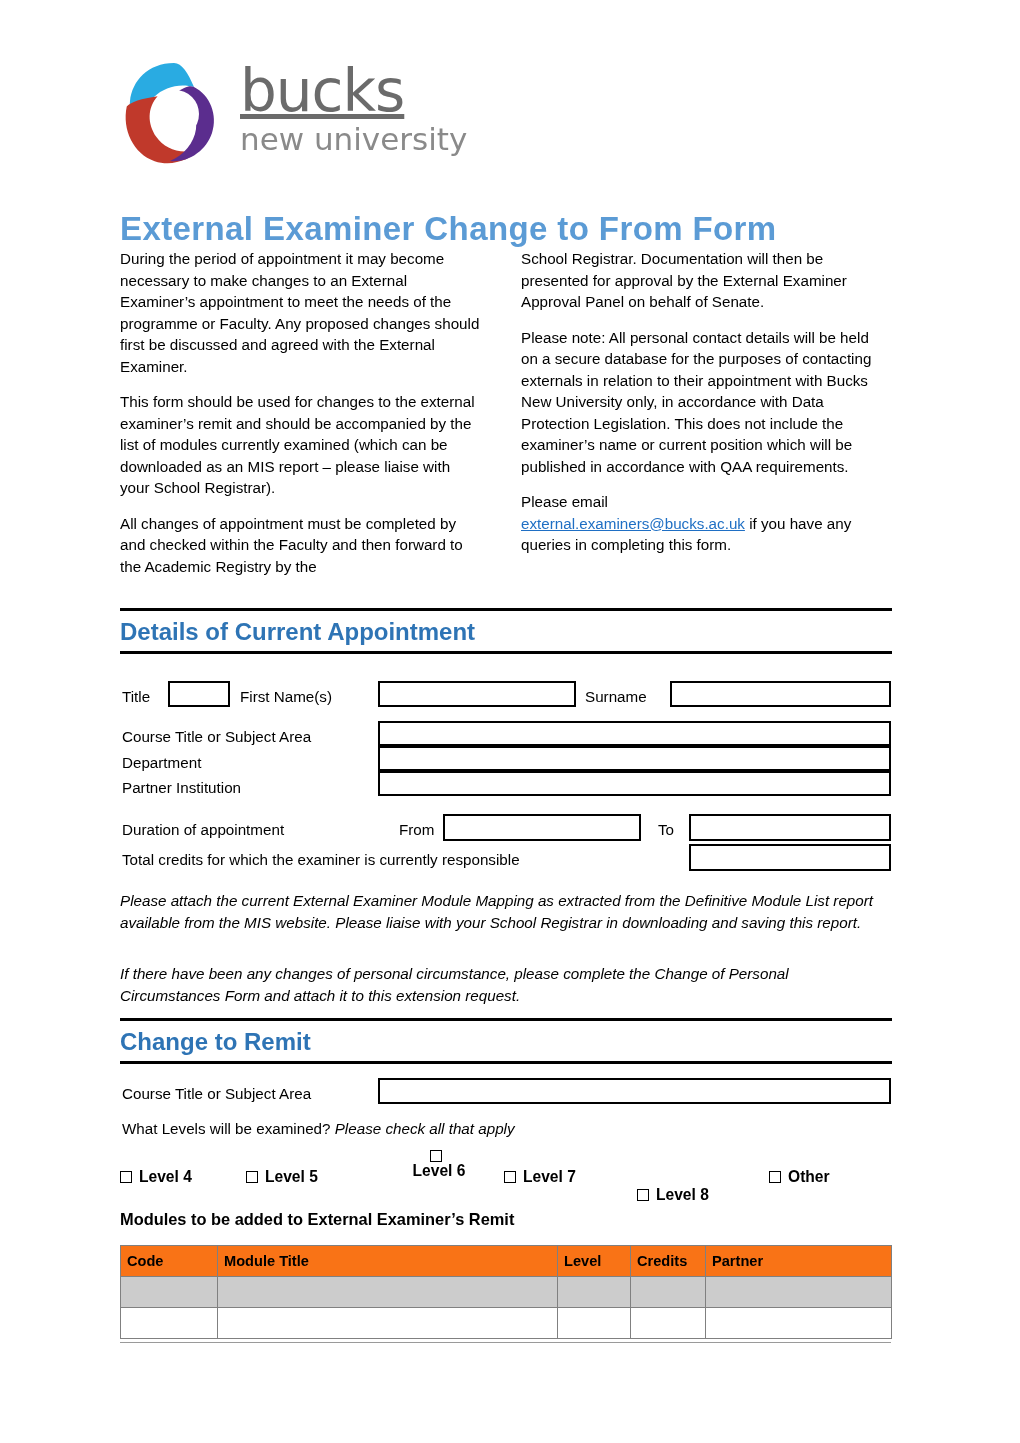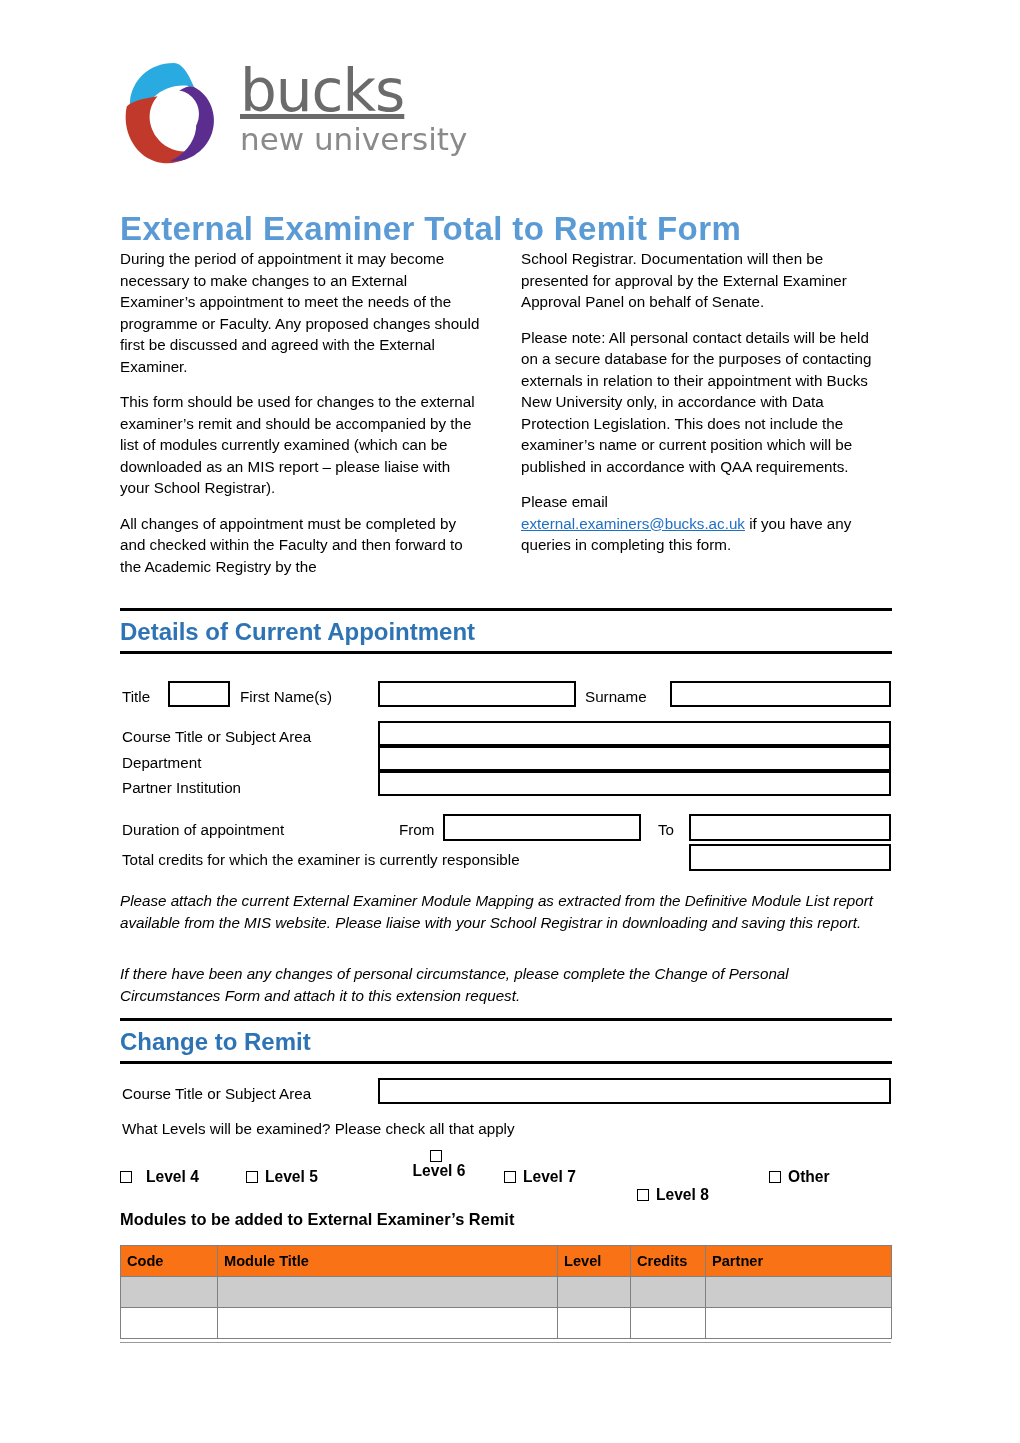--- a/index.html
+++ b/index.html
@@ -231,21 +231,21 @@
         <path d="M76 30 C92 38 100 58 94 76 C88 94 70 106 52 104 C66 98 76 86 78 72 C80 56 72 42 58 36 C66 30 72 28 76 30 Z" fill="#5b2d8e"></path>
         <circle cx="57" cy="57" r="24" fill="#ffffff"></circle>
       </svg>
     </div>
     <div class="logo-word">
       <div class="logo-bucks">bucks</div>
       <div class="logo-nu">new university</div>
     </div>
   </div>
 
-  <div class="doc-title">External Examiner Total to Remit Form</div>
+  <div class="doc-title">External Examiner Change to From Form</div>
 
   <div class="intro">
     <div class="intro-col">
       <p>During the period of appointment it may become necessary to make changes to an External Examiner’s appointment to meet the needs of the programme or Faculty. Any proposed changes should first be discussed and agreed with the External Examiner.</p>
       <p>This form should be used for changes to the external examiner’s remit and should be accompanied by the list of modules currently examined (which can be downloaded as an MIS report – please liaise with your School Registrar).</p>
       <p>All changes of appointment must be completed by and checked within the Faculty and then forward to the Academic Registry by the</p>
     </div>
     <div class="intro-col">
       <p>School Registrar. Documentation will then be presented for approval by the External Examiner Approval Panel on behalf of Senate.</p>
       <p>Please note: All personal contact details will be held on a secure database for the purposes of contacting externals in relation to their appointment with Bucks New University only, in accordance with Data Protection Legislation. This does not include the examiner’s name or current position which will be published in accordance with QAA requirements.</p>
@@ -293,25 +293,25 @@
   <div class="section-head" style="top:1018px;">
     <div class="rule-top"></div>
     <div class="section-title">Change to Remit</div>
     <div class="rule-bot"></div>
   </div>
 
   <div class="abs lbl" style="left:122px; top:1084px;">Course Title or Subject Area</div>
   <div class="abs box" style="left:378px; top:1078px; width:513px; height:26px;"></div>
 
   <div class="abs" style="left:122px; top:1120px; font-size:15.2px;">
-    <span>What Levels will be examined? </span><span style="">Please check all that apply</span>
+    <span>What Levels will be examined? </span><span style="font-style:italic;">Please check all that apply</span>
   </div>
 
   <div class="levels">
-    <div class="level-item" style="width:126px;gap:7px;">
+    <div class="level-item" style="width:126px;">
       <span class="cbx"></span>
       <span>Level 4</span>
     </div>
     <div class="level-item" style="width:128px;">
       <span class="cbx"></span>
       <span>Level 5</span>
     </div>
     <div class="level-item" style="width:130px;flex-direction:column;">
       <span class="cbx"></span>
       <span>Level 6</span>

